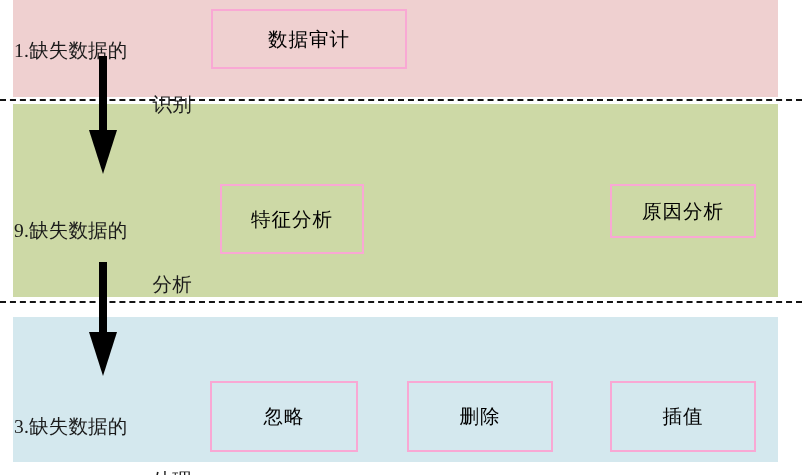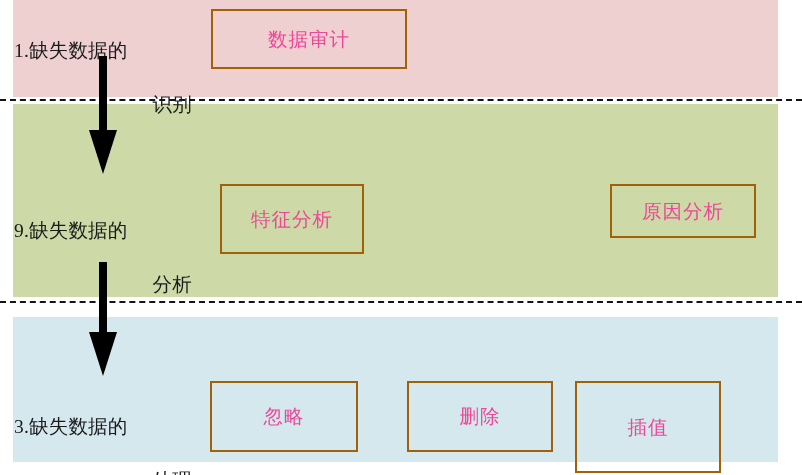--- a/index.html
+++ b/index.html
@@ -49,40 +49,40 @@
   .stage-label .num-line { display: block; text-align: left; }
   .stage-label .sub-line { display: block; text-align: right; }
 
   .label-1 { left: 14px;  top: 10px;  width: 178px; }
   .label-2 { left: 14px;  top: 190px; width: 178px; }
   .label-3 { left: 14px;  top: 386px; width: 178px; }
 
   .node-box {
     position: absolute;
     box-sizing: border-box;
-    border: 2px solid #a16207;
+    border: 2px solid #f9a8d4;
     display: flex;
     align-items: center;
     justify-content: center;
-    color: #ec4899;
+    color: #000000;
     font-size: 19.5px;
     letter-spacing: 1px;
     background: transparent;
   }
 
   
   .box-audit   { left: 211px; top: 9px;   width: 196px; height: 60px; }
   
   .box-feature { left: 220px; top: 184px; width: 144px; height: 70px; }
   .box-impact  { left: 407px; top: 184px; width: 146px; height: 70px; }
   .box-cause   { left: 610px; top: 184px; width: 146px; height: 54px; }
   
   .box-ignore  { left: 210px; top: 381px; width: 148px; height: 71px; }
   .box-delete  { left: 407px; top: 381px; width: 146px; height: 71px; }
-  .box-impute  { left: 575px; top: 381px; width: 146px; height: 92px; }
+  .box-impute  { left: 610px; top: 381px; width: 146px; height: 71px; }
 
   .arrow {
     position: absolute;
     left: 88px;
     width: 30px;
   }
   .arrow svg { display: block; }
   .arrow-1 { top: 56px; height: 118px; }
   .arrow-2 { top: 262px; height: 114px; }
 </style>

